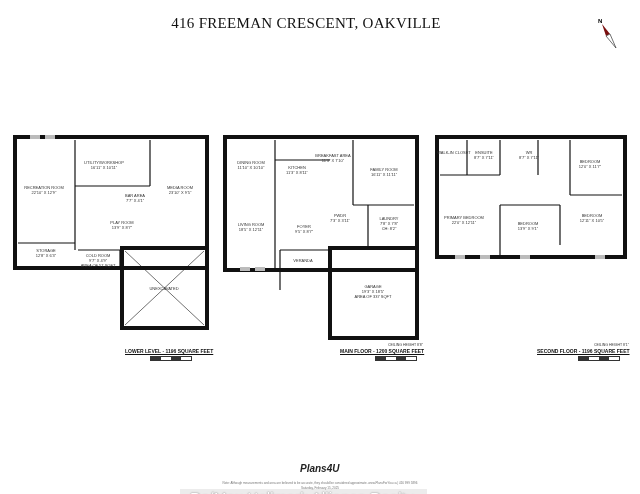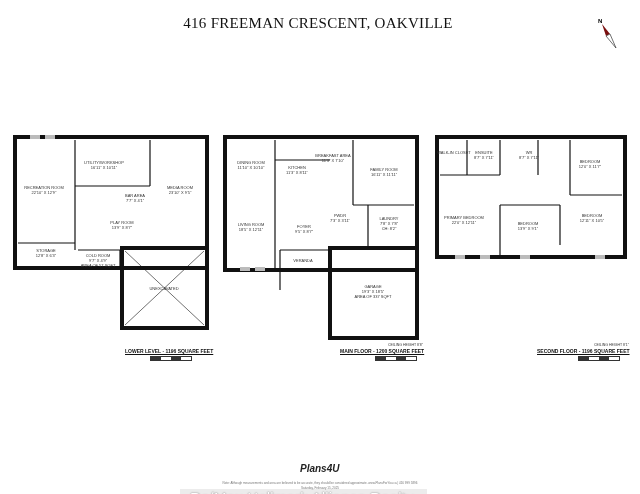--- a/index.html
+++ b/index.html
@@ -1,17 +1,17 @@
 <!DOCTYPE html>
 <html><head>
 <meta charset="utf-8">
 <style>
   html,body{margin:0;padding:0;background:#fff;}
   body{width:640px;height:494px;position:relative;overflow:hidden;font-family:"Liberation Sans",sans-serif;color:#222;}
-  .title{position:absolute;top:15px;left:16px;width:604px;text-align:center;font-family:"Liberation Serif",serif;font-size:15px;letter-spacing:0.3px;color:#111;}
+  .title{position:absolute;top:15px;left:4px;width:604px;text-align:center;font-family:"Liberation Serif",serif;font-size:15px;letter-spacing:0.3px;color:#111;}
   .compass{position:absolute;left:596px;top:16px;width:24px;height:34px;}
   svg.plan{position:absolute;left:0;top:0;}
   .rl{position:absolute;font-size:4px;line-height:5px;text-align:center;color:#333;white-space:nowrap;transform:translateX(-50%);}
   .lvl{position:absolute;font-size:5px;font-weight:bold;text-decoration:underline;color:#111;white-space:nowrap;}
   .ceil{position:absolute;font-size:3.5px;color:#333;white-space:nowrap;}
   .scale{position:absolute;height:3px;width:40px;border:0.5px solid #333;background:linear-gradient(90deg,#333 0 25%,#fff 25% 50%,#333 50% 75%,#fff 75%);}
   .watermark{position:absolute;left:180px;top:460px;width:247px;text-align:center;font-size:15px;color:#fff;text-shadow:0 0 2px #999,0 0 1px #888;letter-spacing:0.2px;background:rgba(200,200,200,0.35);margin-top:29px;}
   .logo{position:absolute;left:300px;top:463px;font-size:10px;font-weight:bold;font-style:italic;color:#222;text-align:center;}
   .disclaimer{position:absolute;left:0;width:640px;text-align:center;font-size:3px;color:#777;}
 </style>

